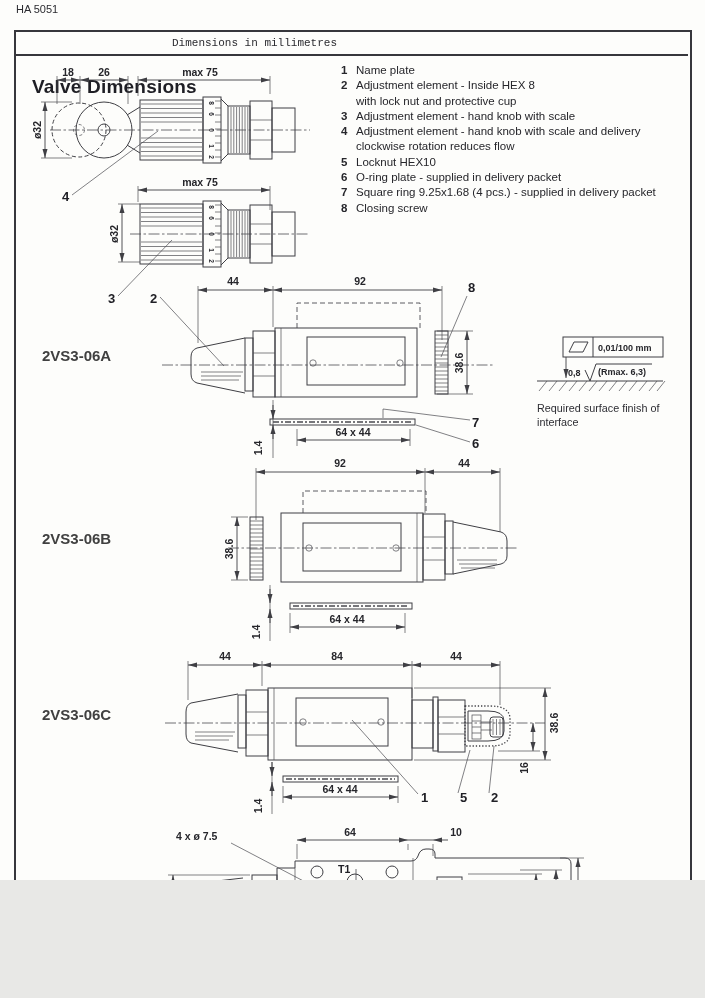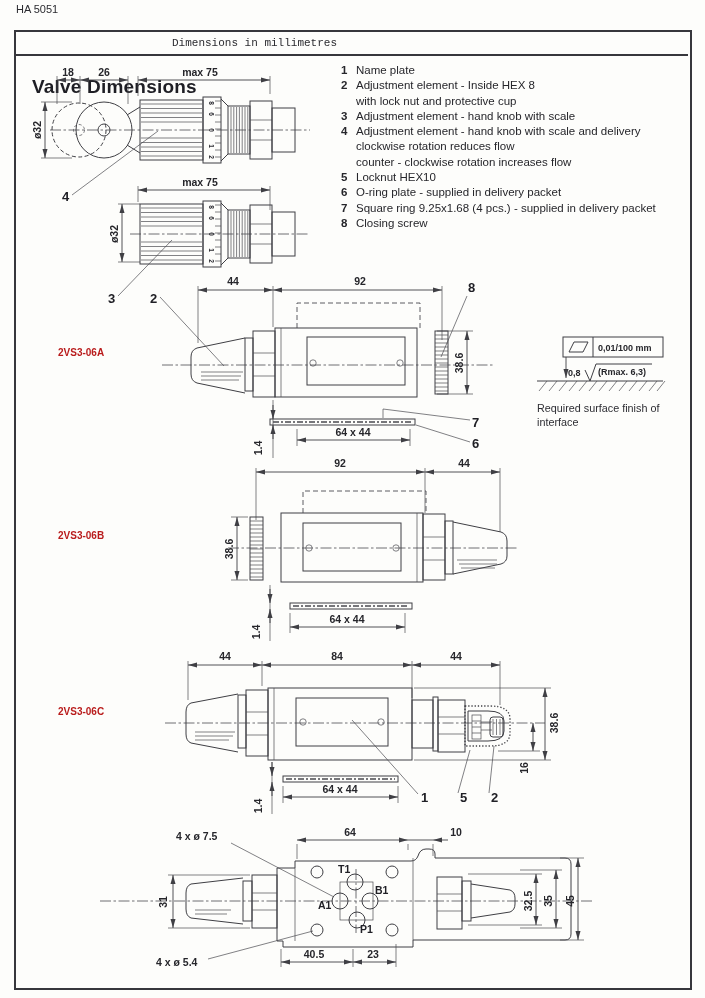--- a/index.html
+++ b/index.html
@@ -1,26 +1,26 @@
 <!DOCTYPE html>
 <html><head>
 <meta charset="utf-8">
 <style>
   html,body{margin:0;padding:0;background:#e8e8e6;}
-  .page{position:relative;width:705px;height:998px;background:#fdfdfb;overflow:hidden;
+  .page{position:relative;width:705px;height:880px;background:#fdfdfb;overflow:hidden;
         font-family:"Liberation Sans",sans-serif;color:#232328;}
   .doc-number{position:absolute;left:16px;top:3px;font-size:11px;color:#2b2b30;}
   .frame{position:absolute;left:14px;top:30px;width:674px;height:956px;border:2px solid #37373c;}
   .titlebar{position:absolute;left:14px;top:30px;width:674px;height:26px;border-bottom:2px solid #37373c;box-sizing:border-box;}
   .title{position:absolute;left:18px;top:2px;font-size:19px;font-weight:700;letter-spacing:.2px;color:#1e1e24;margin-top:44px;}
   .subtitle{position:absolute;left:158px;top:7px;font-size:11px;color:#2b2b30;font-family:Liberation Mono, monospace;}
   .legend{position:absolute;left:341px;top:63px;width:344px;font-size:11.5px;line-height:15.3px;color:#26262b;}
   .lg-item{display:flex;}
   .lg-num{width:15px;font-weight:700;flex:0 0 15px;}
-  .model-label{position:absolute;left:42px;font-size:10px;font-weight:700;color:#b91c1c;margin-left:16px;}
+  .model-label{position:absolute;left:42px;font-size:15px;font-weight:700;color:#404040;}
   svg{position:absolute;left:0;top:0;}
   svg text{font-family:"Liberation Sans",sans-serif;}
   .ln{stroke:#3f3f44;stroke-width:1;fill:none;}
   .tn{stroke:#4a4a50;stroke-width:.7;fill:none;}
   .dim{stroke:#3f3f44;stroke-width:.9;fill:none;}
   .cl{stroke:#4a4a50;stroke-width:.8;fill:none;stroke-dasharray:11 2.5 2.5 2.5;}
   .dsh{stroke:#4a4a50;stroke-width:.9;fill:none;stroke-dasharray:5 3;}
   .hat{stroke:#4a4a50;stroke-width:1.6;fill:none;stroke-dasharray:6 2 2 2;}
   .dot{stroke:#3f3f44;stroke-width:1.3;fill:none;stroke-dasharray:1.3 1.9;}
   .t{font-size:10.5px;font-weight:700;fill:#26262b;}
@@ -60,21 +60,20 @@
         <span class="lg-num">3</span>
         <div class="lg-lines">
           <div>Adjustment element - hand knob with scale</div>
         </div>
       </div>
     <div class="lg-item">
         <span class="lg-num">4</span>
         <div class="lg-lines">
           <div>Adjustment element - hand knob with scale and delivery</div>
           <div>clockwise rotation reduces flow</div>
-          <div>counter - clockwise rotation increases flow</div>
         </div>
       </div>
     <div class="lg-item">
         <span class="lg-num">5</span>
         <div class="lg-lines">
           <div>Locknut HEX10</div>
         </div>
       </div>
     <div class="lg-item">
         <span class="lg-num">6</span>

